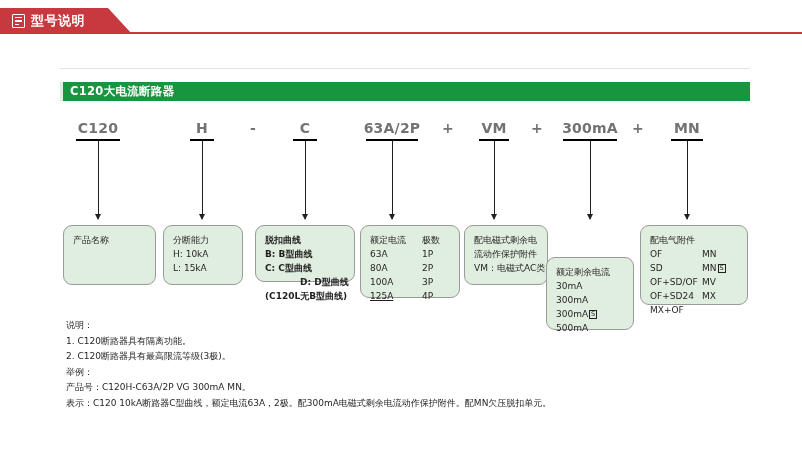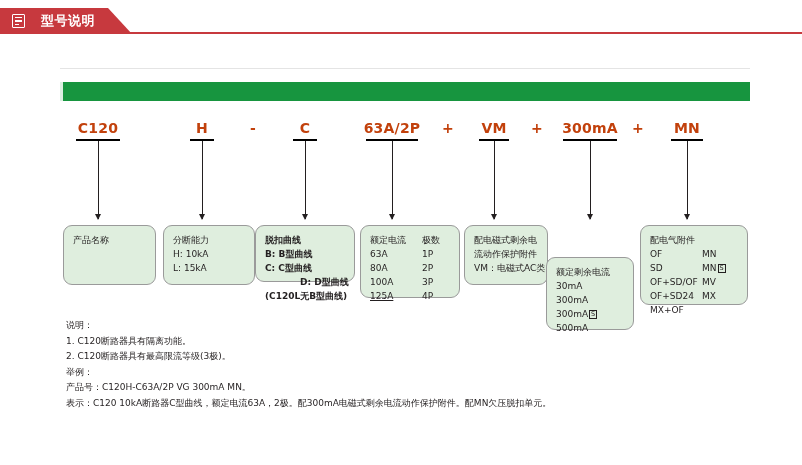--- a/index.html
+++ b/index.html
@@ -26,21 +26,20 @@
     display:flex;flex-direction:column;justify-content:center;align-items:center;
     box-sizing:border-box;
   }
   .header-icon i{display:block;background:#ffffff;height:1.5px;margin:1px 0;}
   .header-icon i:nth-child(1){width:7px;}
   .header-icon i:nth-child(2){width:7px;}
   .header-icon i:nth-child(3){width:4px;margin-right:3px;}
   .header-title{
     color:#ffffff;font-size:13px;font-weight:bold;letter-spacing:.5px;
     line-height:26px;
-    margin-left:10px;
   }
   .header-rule{
     position:absolute;left:0;top:32px;width:802px;height:2px;background:#c7393e;
   }
 
   
   .panel{
     position:absolute;left:60px;top:68px;width:690px;height:345px;
     border-top:1px solid #e4e4e4;
     box-sizing:border-box;
@@ -54,21 +53,21 @@
     width:3px;height:19px;background:#ffffff;opacity:.85;margin-right:7px;
   }
   .section-bar span{
     color:#ffffff;font-size:11.5px;font-weight:bold;letter-spacing:.3px;
   }
 
   
   .code-row{position:absolute;left:0;top:120px;width:802px;height:28px;}
   .code-term{
     position:absolute;top:0;
-    font-size:14px;font-weight:bold;color:#c2410c;
+    font-size:14px;font-weight:bold;color:#737373;
     text-align:center;white-space:nowrap;
     transform:translateX(-50%);
     letter-spacing:.2px;
   }
   .code-underline{
     position:absolute;height:2px;background:#000000;transform:translateX(-50%);
   }
 
   
   .arrow{position:absolute;width:1px;background:#231f20;}
@@ -120,20 +119,21 @@
     </div>
     <div class="header-title">型号说明</div>
   </div>
 </div>
 <div class="header-rule"></div>
 
 <div class="panel"></div>
 
 <div class="section-bar">
   <div class="accent"></div>
+  <span>C120大电流断路器</span>
 </div>
 
 <div class="code-row" id="code-row">
     <div class="code-term" style="left: 98px;">C120</div>
     <div class="code-underline" style="left: 98px; top: 19px; width: 44px;"></div>
     <div class="code-term" style="left: 202px;">H</div>
     <div class="code-underline" style="left: 202px; top: 19px; width: 24px;"></div>
     <div class="code-term" style="left: 253px;">-</div>
     <div class="code-term" style="left: 305px;">C</div>
     <div class="code-underline" style="left: 305px; top: 19px; width: 24px;"></div>
@@ -157,21 +157,21 @@
     <div class="arrow" style="left: 392px; top: 141px; height: 78px;"></div>
     <div class="arrow" style="left: 494px; top: 141px; height: 78px;"></div>
     <div class="arrow" style="left: 590px; top: 141px; height: 78px;"></div>
     <div class="arrow" style="left: 687px; top: 141px; height: 78px;"></div>
   </div>
 
 <div id="box-layer">
     <div class="desc-box" style="left: 63px; top: 225px; width: 93px; height: 60px;">
       <div class="desc-line"><span class="c1" style="width: auto;">产品名称</span></div>
     </div>
-    <div class="desc-box" style="left: 163px; top: 225px; width: 92px; height: 60px;">
+    <div class="desc-box" style="left: 163px; top: 225px; width: 80px; height: 60px;">
       <div class="desc-line"><span class="c1" style="width: auto;">分断能力</span></div>
       <div class="desc-line"><span class="c1" style="width: auto;">H: 10kA</span></div>
       <div class="desc-line"><span class="c1" style="width: auto;">L: 15kA</span></div>
     </div>
     <div class="desc-box" style="left: 255px; top: 225px; width: 100px; height: 57px; font-weight: bold;">
       <div class="desc-line"><span class="c1" style="width: auto;">脱扣曲线</span></div>
       <div class="desc-line"><span class="c1" style="width: auto;">B: B型曲线</span></div>
       <div class="desc-line"><span class="c1" style="width: auto;">C: C型曲线</span></div>
       <div class="desc-line"><span class="c1" style="width: auto; padding-left: 35px;">D: D型曲线</span></div>
       <div class="desc-line"><span class="c1" style="width: auto;">(C120L无B型曲线)</span></div>

